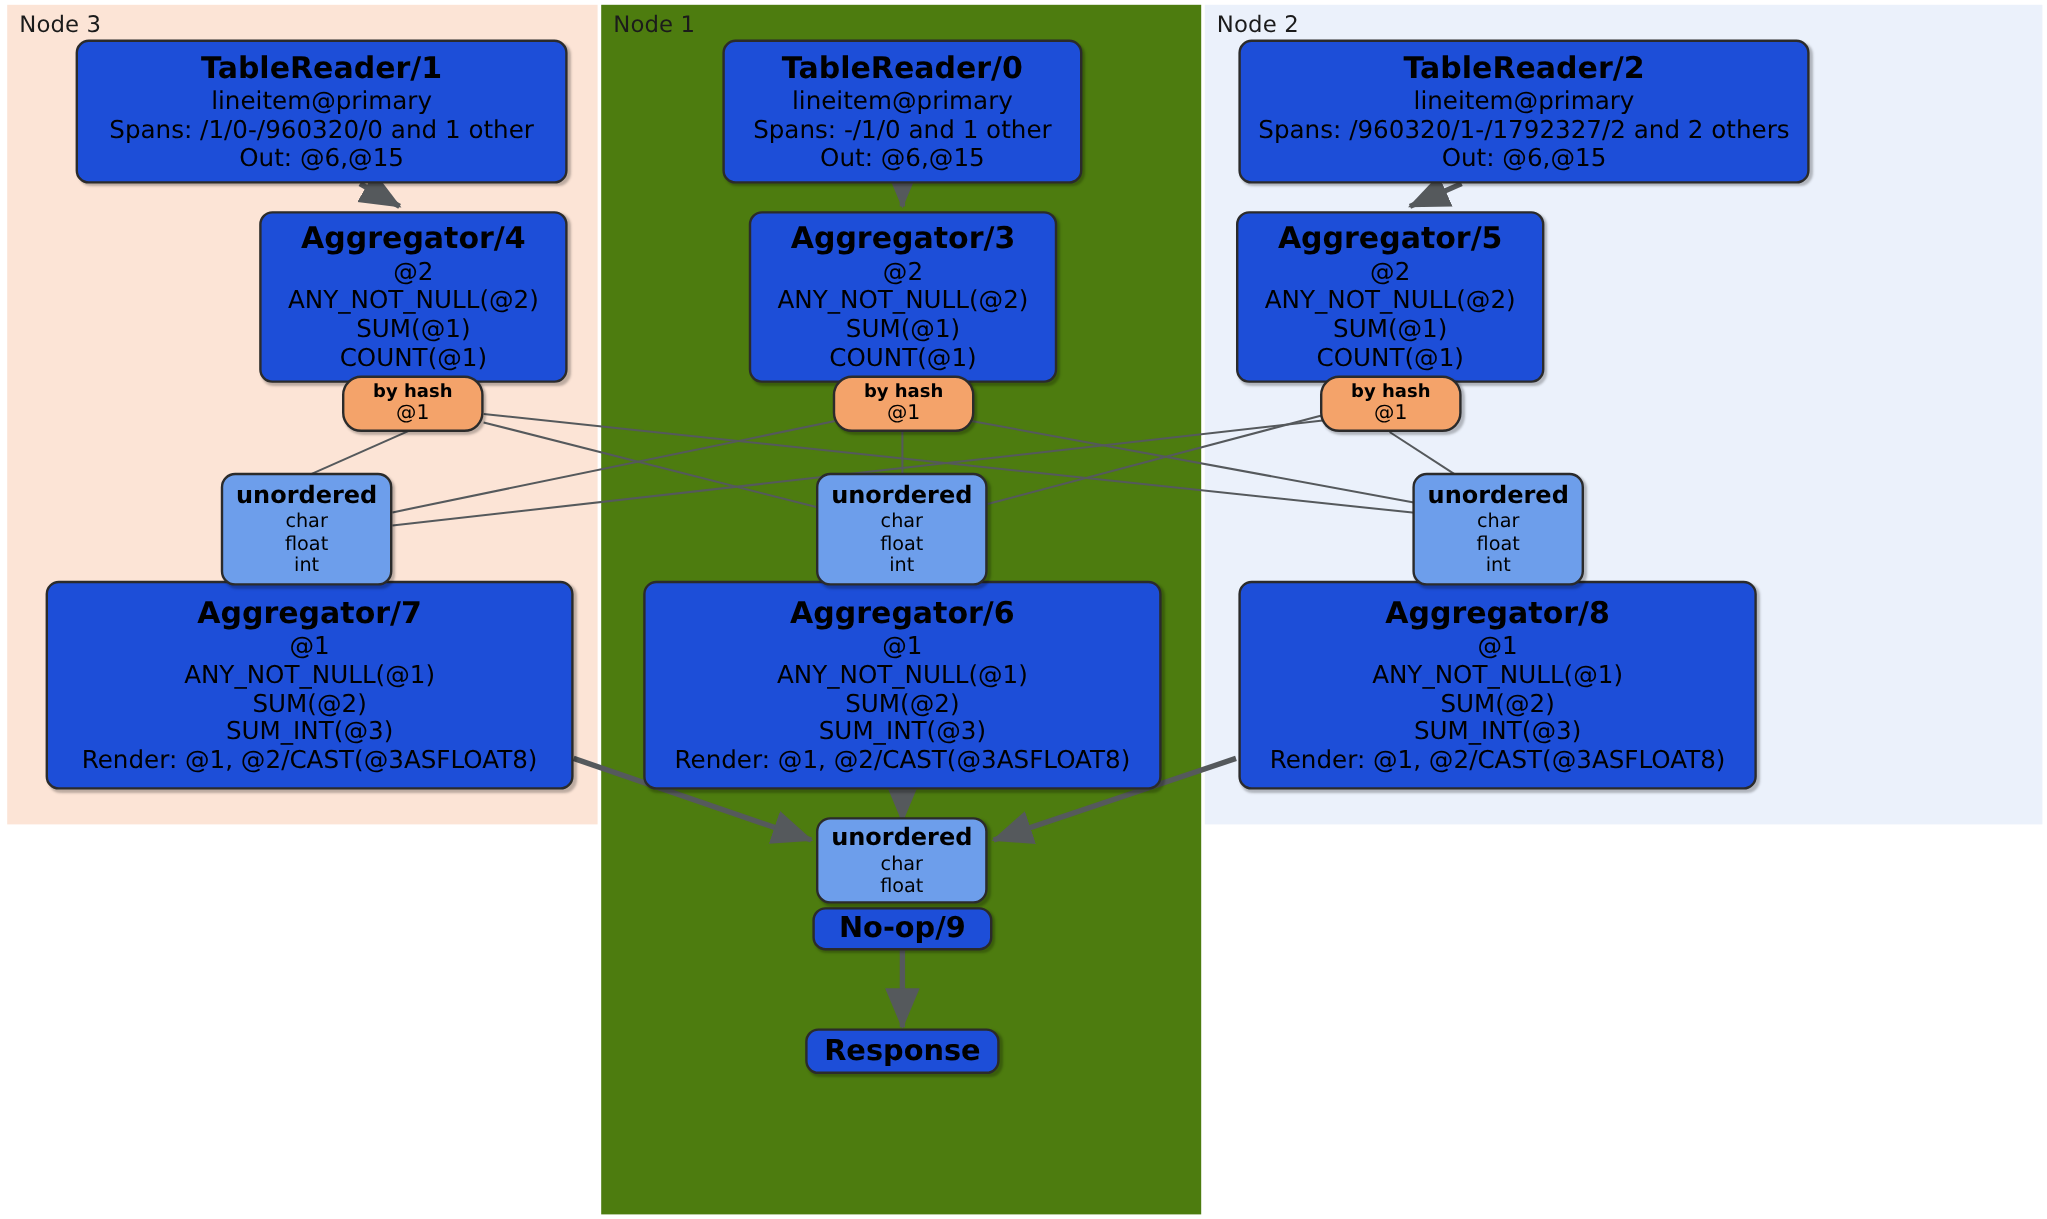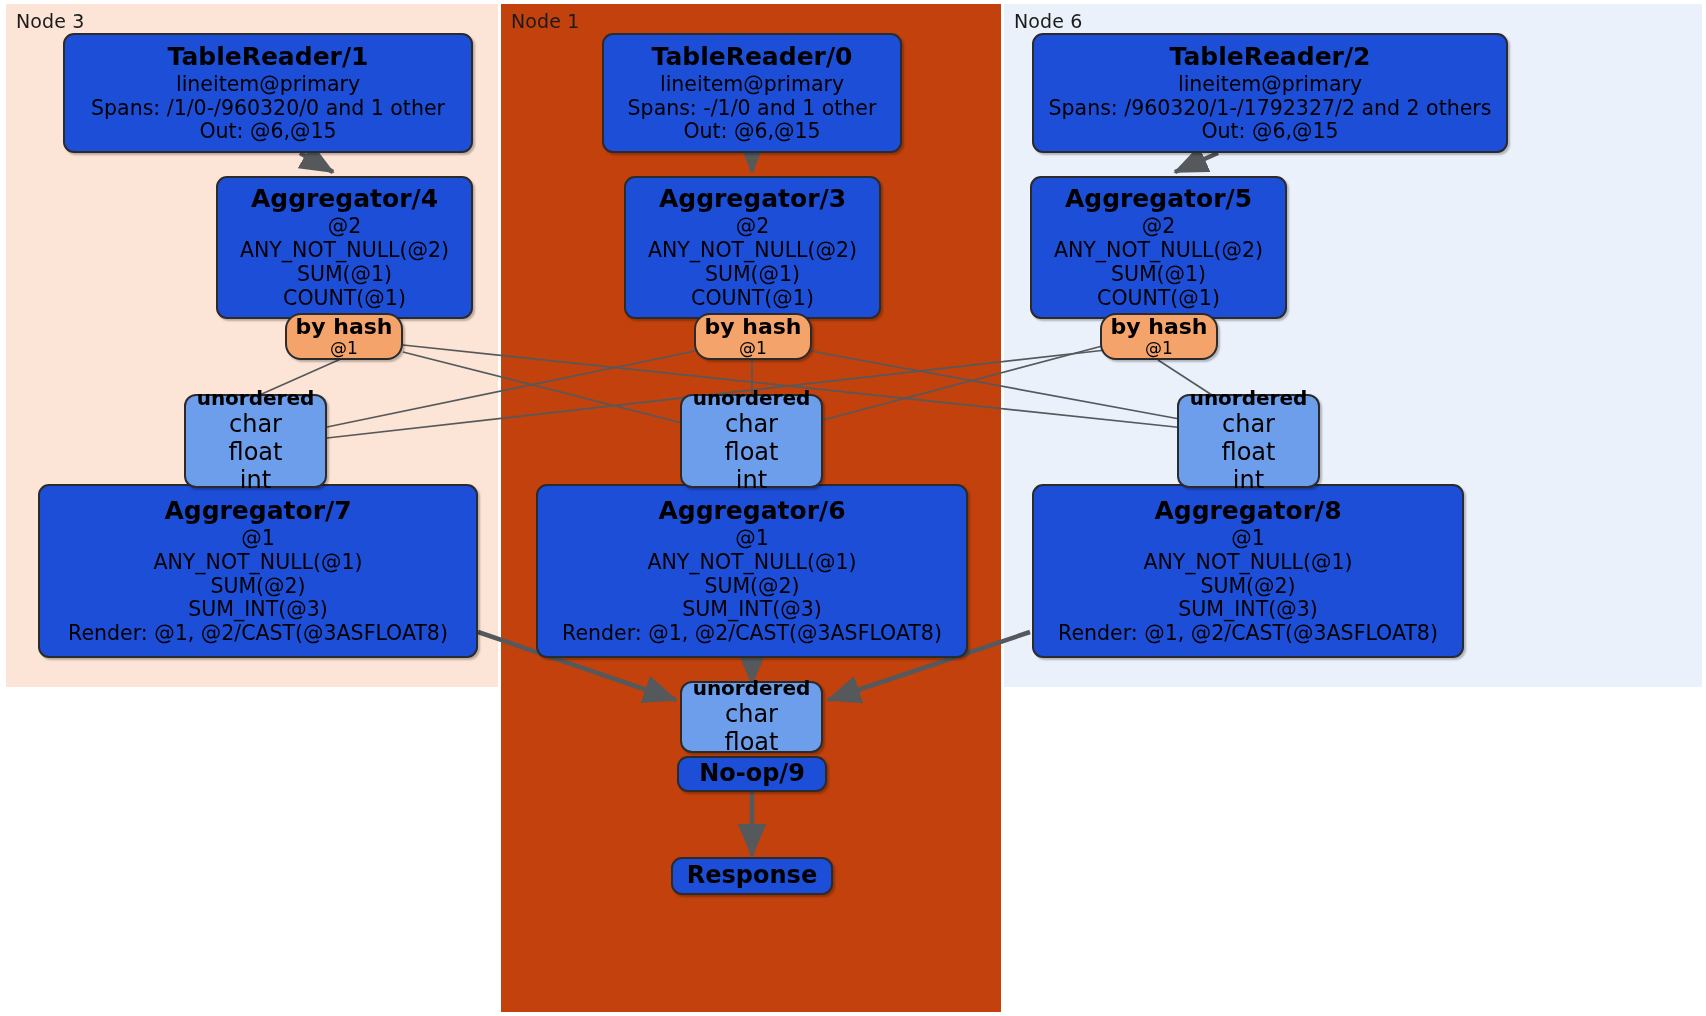--- a/index.html
+++ b/index.html
@@ -9,21 +9,21 @@
   }
   #canvas{position:absolute;left:0;top:0;width:1706px;height:1016px;}
 
   
   .panel{position:absolute;box-sizing:border-box;}
   .panel-label{
     position:absolute;left:10px;top:6px;font-size:19px;color:#1b1b1b;
     letter-spacing:.1px;white-space:nowrap;
   }
   #panel-node3{left:6px;top:4px;width:492px;height:683px;background:#fce4d6;}
-  #panel-node1{left:501px;top:4px;width:500px;height:1008px;background:#c2410c;padding-left:12px;}
+  #panel-node1{left:501px;top:4px;width:500px;height:1008px;background:#4d7c0f;padding-left:12px;}
   #panel-node2{left:1004px;top:4px;width:698px;height:683px;background:#ebf1fb;}
 
   
   #edges{position:absolute;left:0;top:0;width:1706px;height:1016px;pointer-events:none;}
 
   
   .box{
     position:absolute;box-sizing:border-box;
     display:flex;flex-direction:column;align-items:center;justify-content:center;
     text-align:center;line-height:1.16;
@@ -33,45 +33,45 @@
     box-shadow:2px 2px 2px rgba(0,0,0,.25);
     color:#000;font-size:20px;
   }
   .proc .t{font-weight:bold;font-size:25px;margin-bottom:2px;}
   .proc .l{font-size:20.5px;}
 
   .router{
     background:#f4a36a;border:2px solid #2b2b2b;border-radius:16px;
     box-shadow:2px 2px 2px rgba(0,0,0,.25);color:#000;z-index:6;
   }
-  .router .t{font-weight:bold;font-size:22px;}
+  .router .t{font-weight:bold;font-size:15px;}
   .router .l{font-size:17px;}
 
   .sync{
     background:#6d9eeb;border:2px solid #2b2b2b;border-radius:12px;
     box-shadow:2px 2px 2px rgba(0,0,0,.25);color:#000000;z-index:5;
   }
   .sync .t{font-weight:bold;font-size:20px;margin-bottom:1px;}
-  .sync .l{font-size:24px;}
+  .sync .l{font-size:16px;}
 
   .small-proc{font-size:24px;font-weight:bold;}
 </style>
 </head>
 <body>
 
 <div id="canvas">
 
   <div class="panel" id="panel-node3">
     <span class="panel-label">Node 3</span>
   </div>
   <div class="panel" id="panel-node1">
     <span class="panel-label">Node 1</span>
   </div>
   <div class="panel" id="panel-node2">
-    <span class="panel-label">Node 6</span>
+    <span class="panel-label">Node 2</span>
   </div>
 
   <svg id="edges" viewBox="0 0 1706 1016">
     <defs>
       <marker id="ah" markerWidth="9" markerHeight="9" refX="7.2" refY="3.2" orient="auto">
         <path d="M0,0 L7.6,3.2 L0,6.4 z" fill="#55595c"></path>
       </marker>
       <marker id="ahs" markerWidth="9" markerHeight="9" refX="7.2" refY="3.2" orient="auto">
         <path d="M0,0 L7.6,3.2 L0,6.4 z" fill="#55595c"></path>
       </marker>

